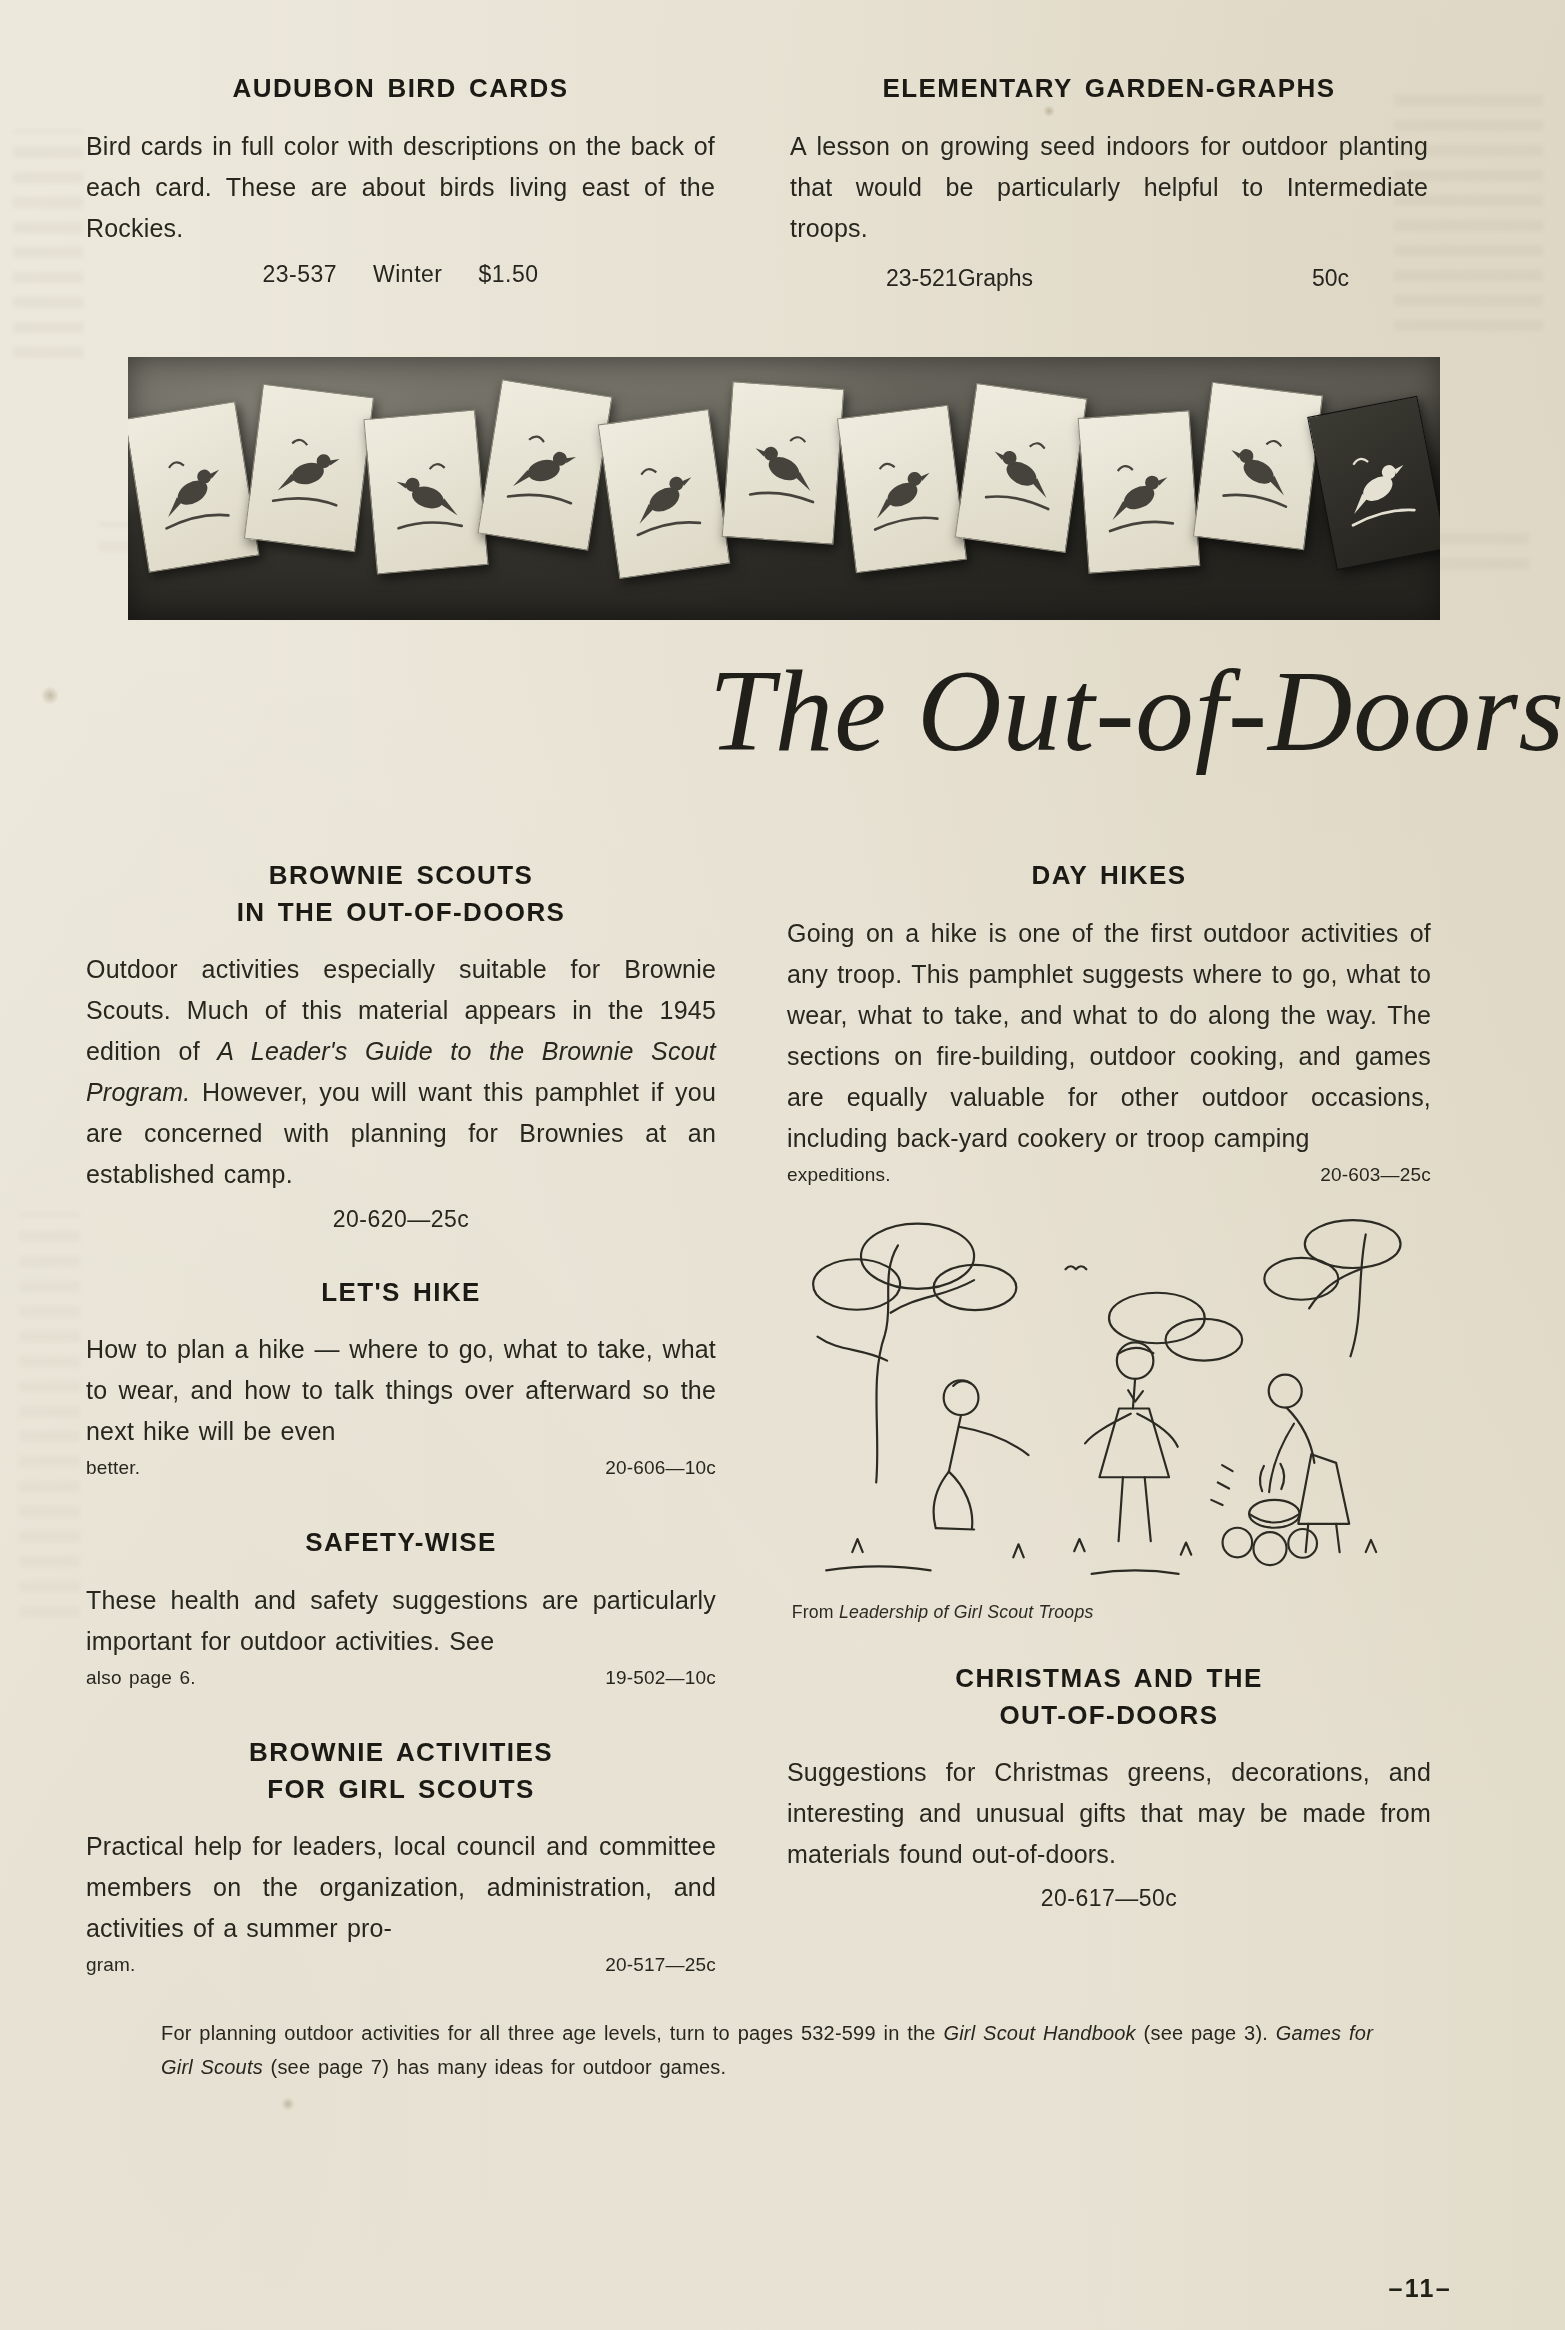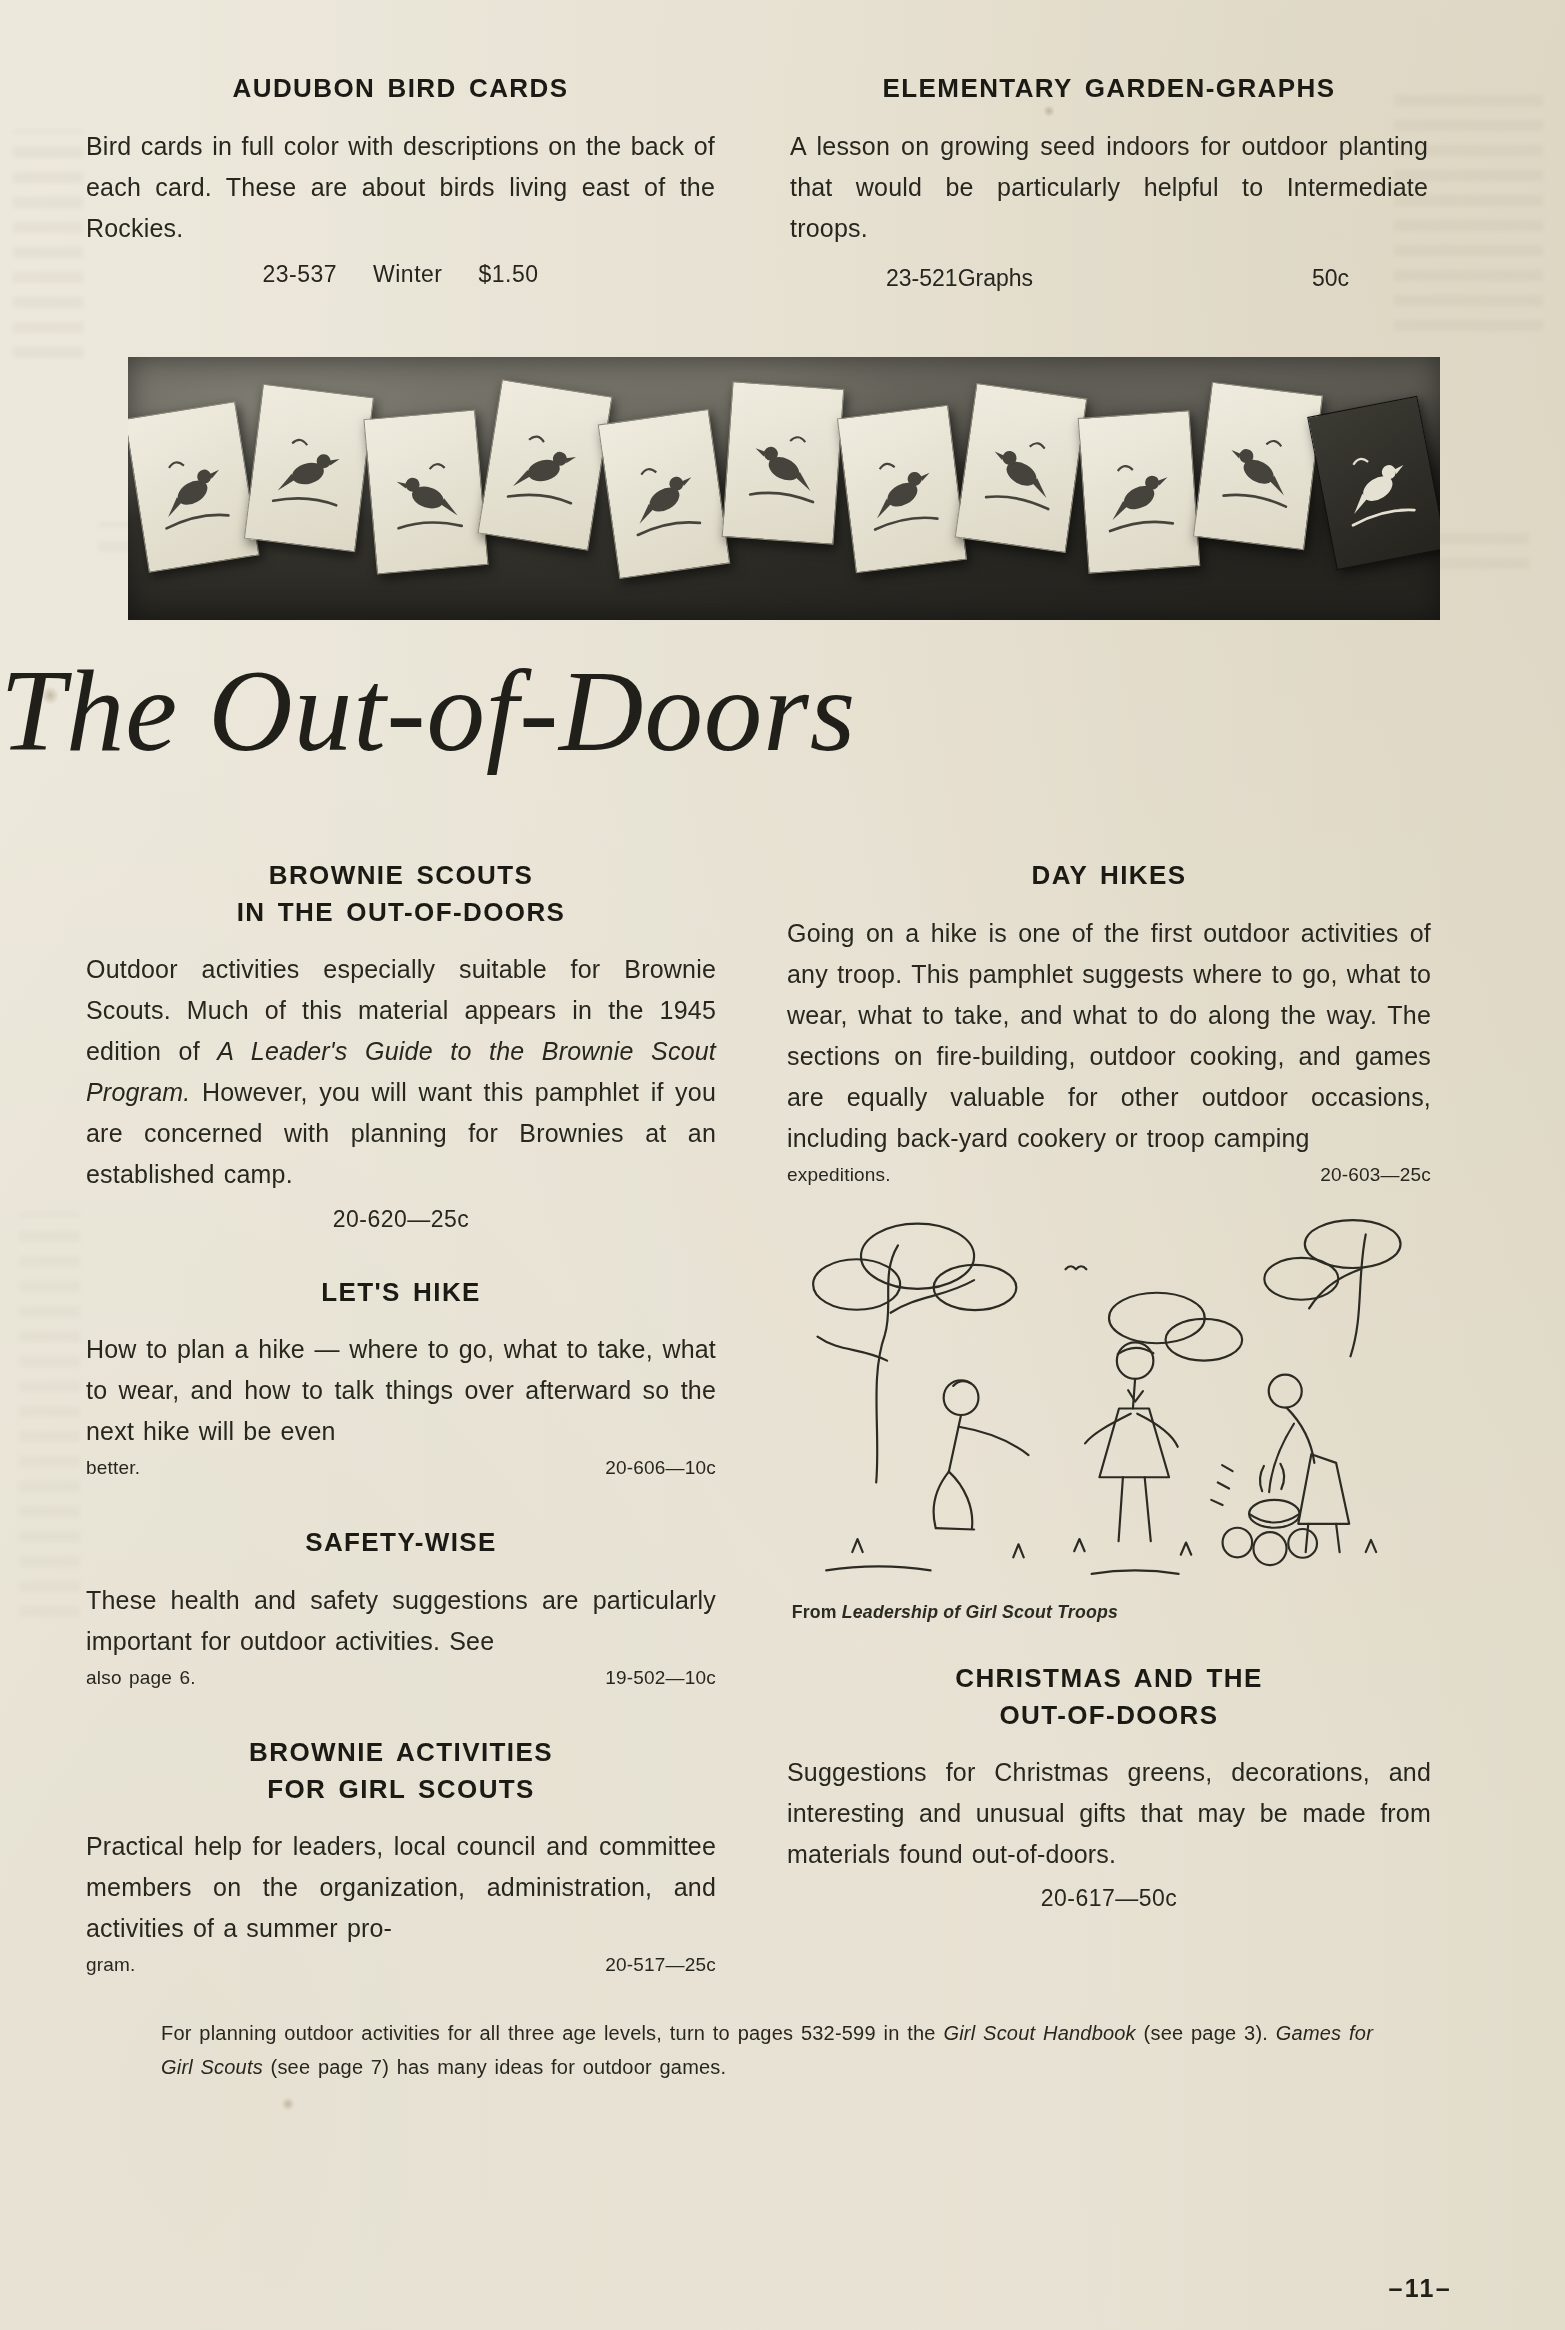--- a/index.html
+++ b/index.html
@@ -88,33 +88,33 @@
     display:flex; align-items:center; justify-content:center;
   }
   .card svg { width:75px; height:89px; color:#45433c; }
   .card svg.flip { transform:scaleX(-1); }
   .card.dark { background:linear-gradient(160deg, #3b3a33 0%, #24231e 100%); border-color:#111; }
   .card.dark svg { color:#e5e1d2; }
 
   
   .main-title {
     position:absolute; left:0; top:638px; width:100%;
-    text-align:left;
+    text-align:right;
     font-family:"Liberation Serif", serif;
     font-style:italic; font-weight:400;
     font-size:117px; line-height:1.25; color:#201f1a;
     letter-spacing:0.9px;
   }
 
   
   .col-left  { position:absolute; left:86px;  top:857px; width:630px; }
   .col-right { position:absolute; left:787px; top:857px; width:644px; }
 
   
-  .illus-wrap { margin:14px 0 37px 0;font-weight:bold; }
+  .illus-wrap { margin:14px 0 37px 0; }
   .illus-svg { width:644px; height:auto; color:#2b2a23; display:block; }
   .caption {
     margin-top:6.5px; padding-left:4.7px;
     font-size:17.7px; letter-spacing:0.2px; color:#2b2a23;
   }
 
   
   .footer-note {
     position:absolute; left:161px; top:1996px; width:1212px;
     font-size:20px; line-height:1.7; letter-spacing:0.2px; word-spacing:1.9px;

